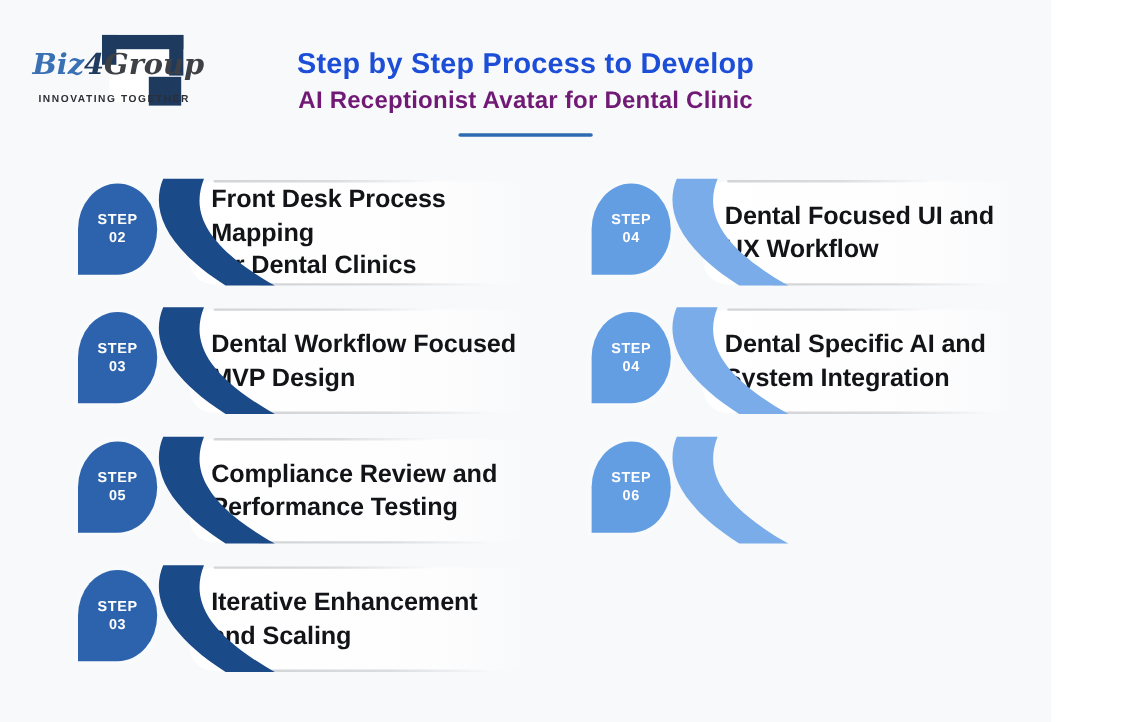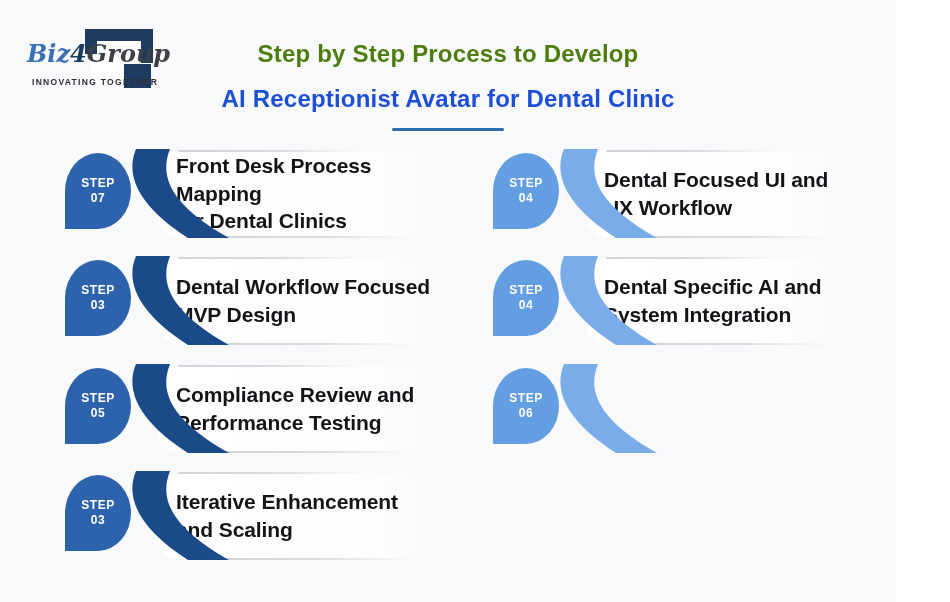--- a/index.html
+++ b/index.html
@@ -1,37 +1,36 @@
 <!DOCTYPE html>
 <html><head>
 <meta charset="utf-8">
 <style>
   html,body{margin:0;padding:0;}
   .canvas{
     position:relative; width:876px; height:602px;
     background:#f8f9fa; overflow:hidden;
     font-family:"Liberation Sans", sans-serif;
-    padding-left:20px;
   }
 
   
   .logo{position:absolute; left:27px; top:16px; width:150px; height:80px;}
   .logo .mark{position:absolute; left:58px; top:13px; width:68px; height:62px;}
   .logo .brand{position:absolute; left:0; top:26px; white-space:nowrap;
     font-family:"DejaVu Serif", serif; font-style:italic; font-size:24px; line-height:1;}
   .logo .brand .p1{color:#3a70b4; font-weight:600;}
   .logo .brand .p2{color:#1e3a5f; font-weight:700;}
   .logo .brand .p3{color:#3d4045; font-weight:600;}
   .logo .tagline{position:absolute; left:5px; top:61px; font-size:8.5px;
     letter-spacing:1.3px; font-weight:700; color:#2a2f36;}
 
   
   .titleblock{position:absolute; left:0; right:0; top:40px; text-align:center;}
-  .title-l1{font-size:24px; font-weight:700; color:#4d7c0f; letter-spacing:.2px;}
-  .title-l2{font-size:24px; font-weight:700; color:#1d4ed8; margin-top:17px; letter-spacing:.2px;}
+  .title-l1{font-size:24px; font-weight:700; color:#1d4ed8; letter-spacing:.2px;}
+  .title-l2{font-size:20px; font-weight:700; color:#701a75; margin-top:5px; letter-spacing:.2px;}
   .title-divider{width:112px; height:3px; background:#2e6cb2; margin:15px auto 0; border-radius:2px;}
 
   
   .step{position:absolute; width:380px; height:92px;}
   .step.rcol{width:360px;}
 
   .bar{position:absolute; left:93px; right:0; top:3px; bottom:3px;
     border-radius:20px; z-index:1;
     background:linear-gradient(90deg,#ffffff 0%, #fdfdfe 72%, rgba(253,253,254,0) 100%);}
   .edge-t{position:absolute; top:-1px; left:20px; width:64%; height:2px; border-radius:2px;
@@ -82,21 +81,21 @@
       <div class="edge-t"></div>
       <div class="edge-b"></div>
       <div class="bar-text">Front Desk Process Mapping
 for Dental Clinics</div>
     </div>
     <svg class="ribbon" viewBox="0 0 116 92" preserveAspectRatio="none">
       <path d="M7,1 L41,1 C31,26 38,55 100,90 L59,90 C9,58 -4,27 7,1 Z"></path>
     </svg>
     <div class="bubble">
       <span>STEP</span>
-      <span>07</span>
+      <span>02</span>
     </div>
   </div>
 
   <div class="step light rcol" style="left:493px; top:148px;">
     <div class="bar">
       <div class="edge-t"></div>
       <div class="edge-b"></div>
       <div class="bar-text">Dental Focused UI and
 UX Workflow</div>
     </div>

